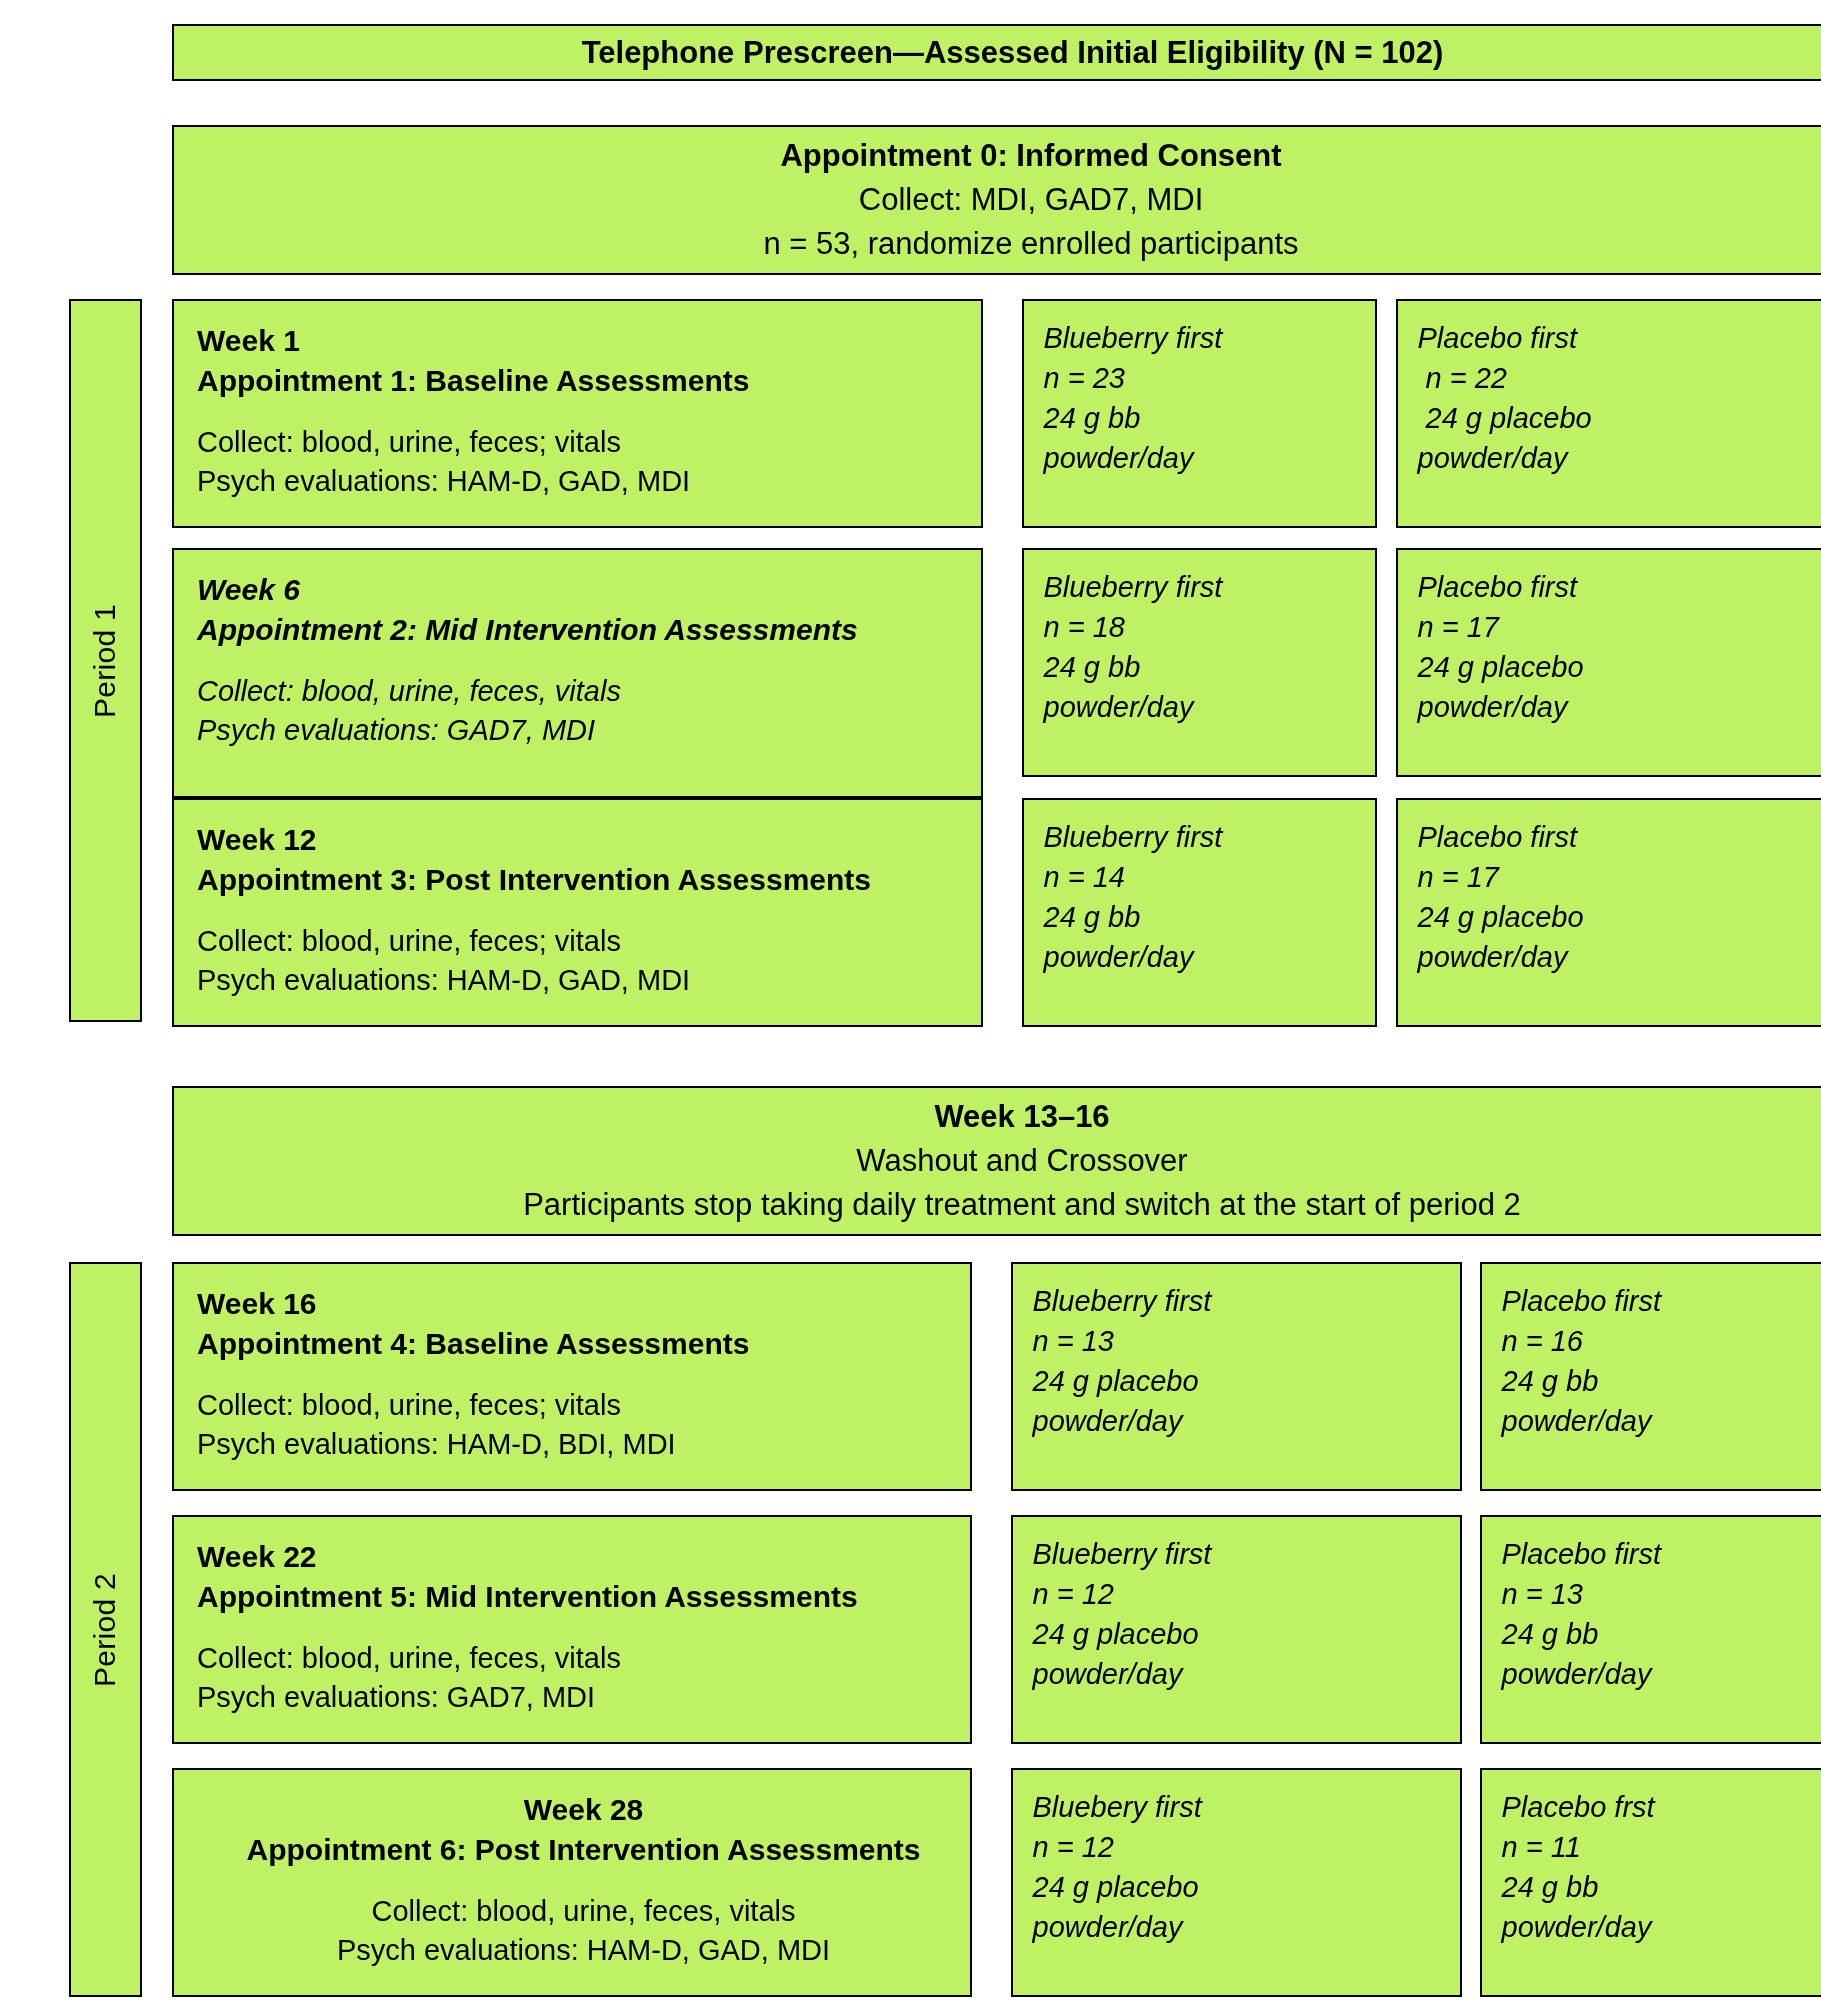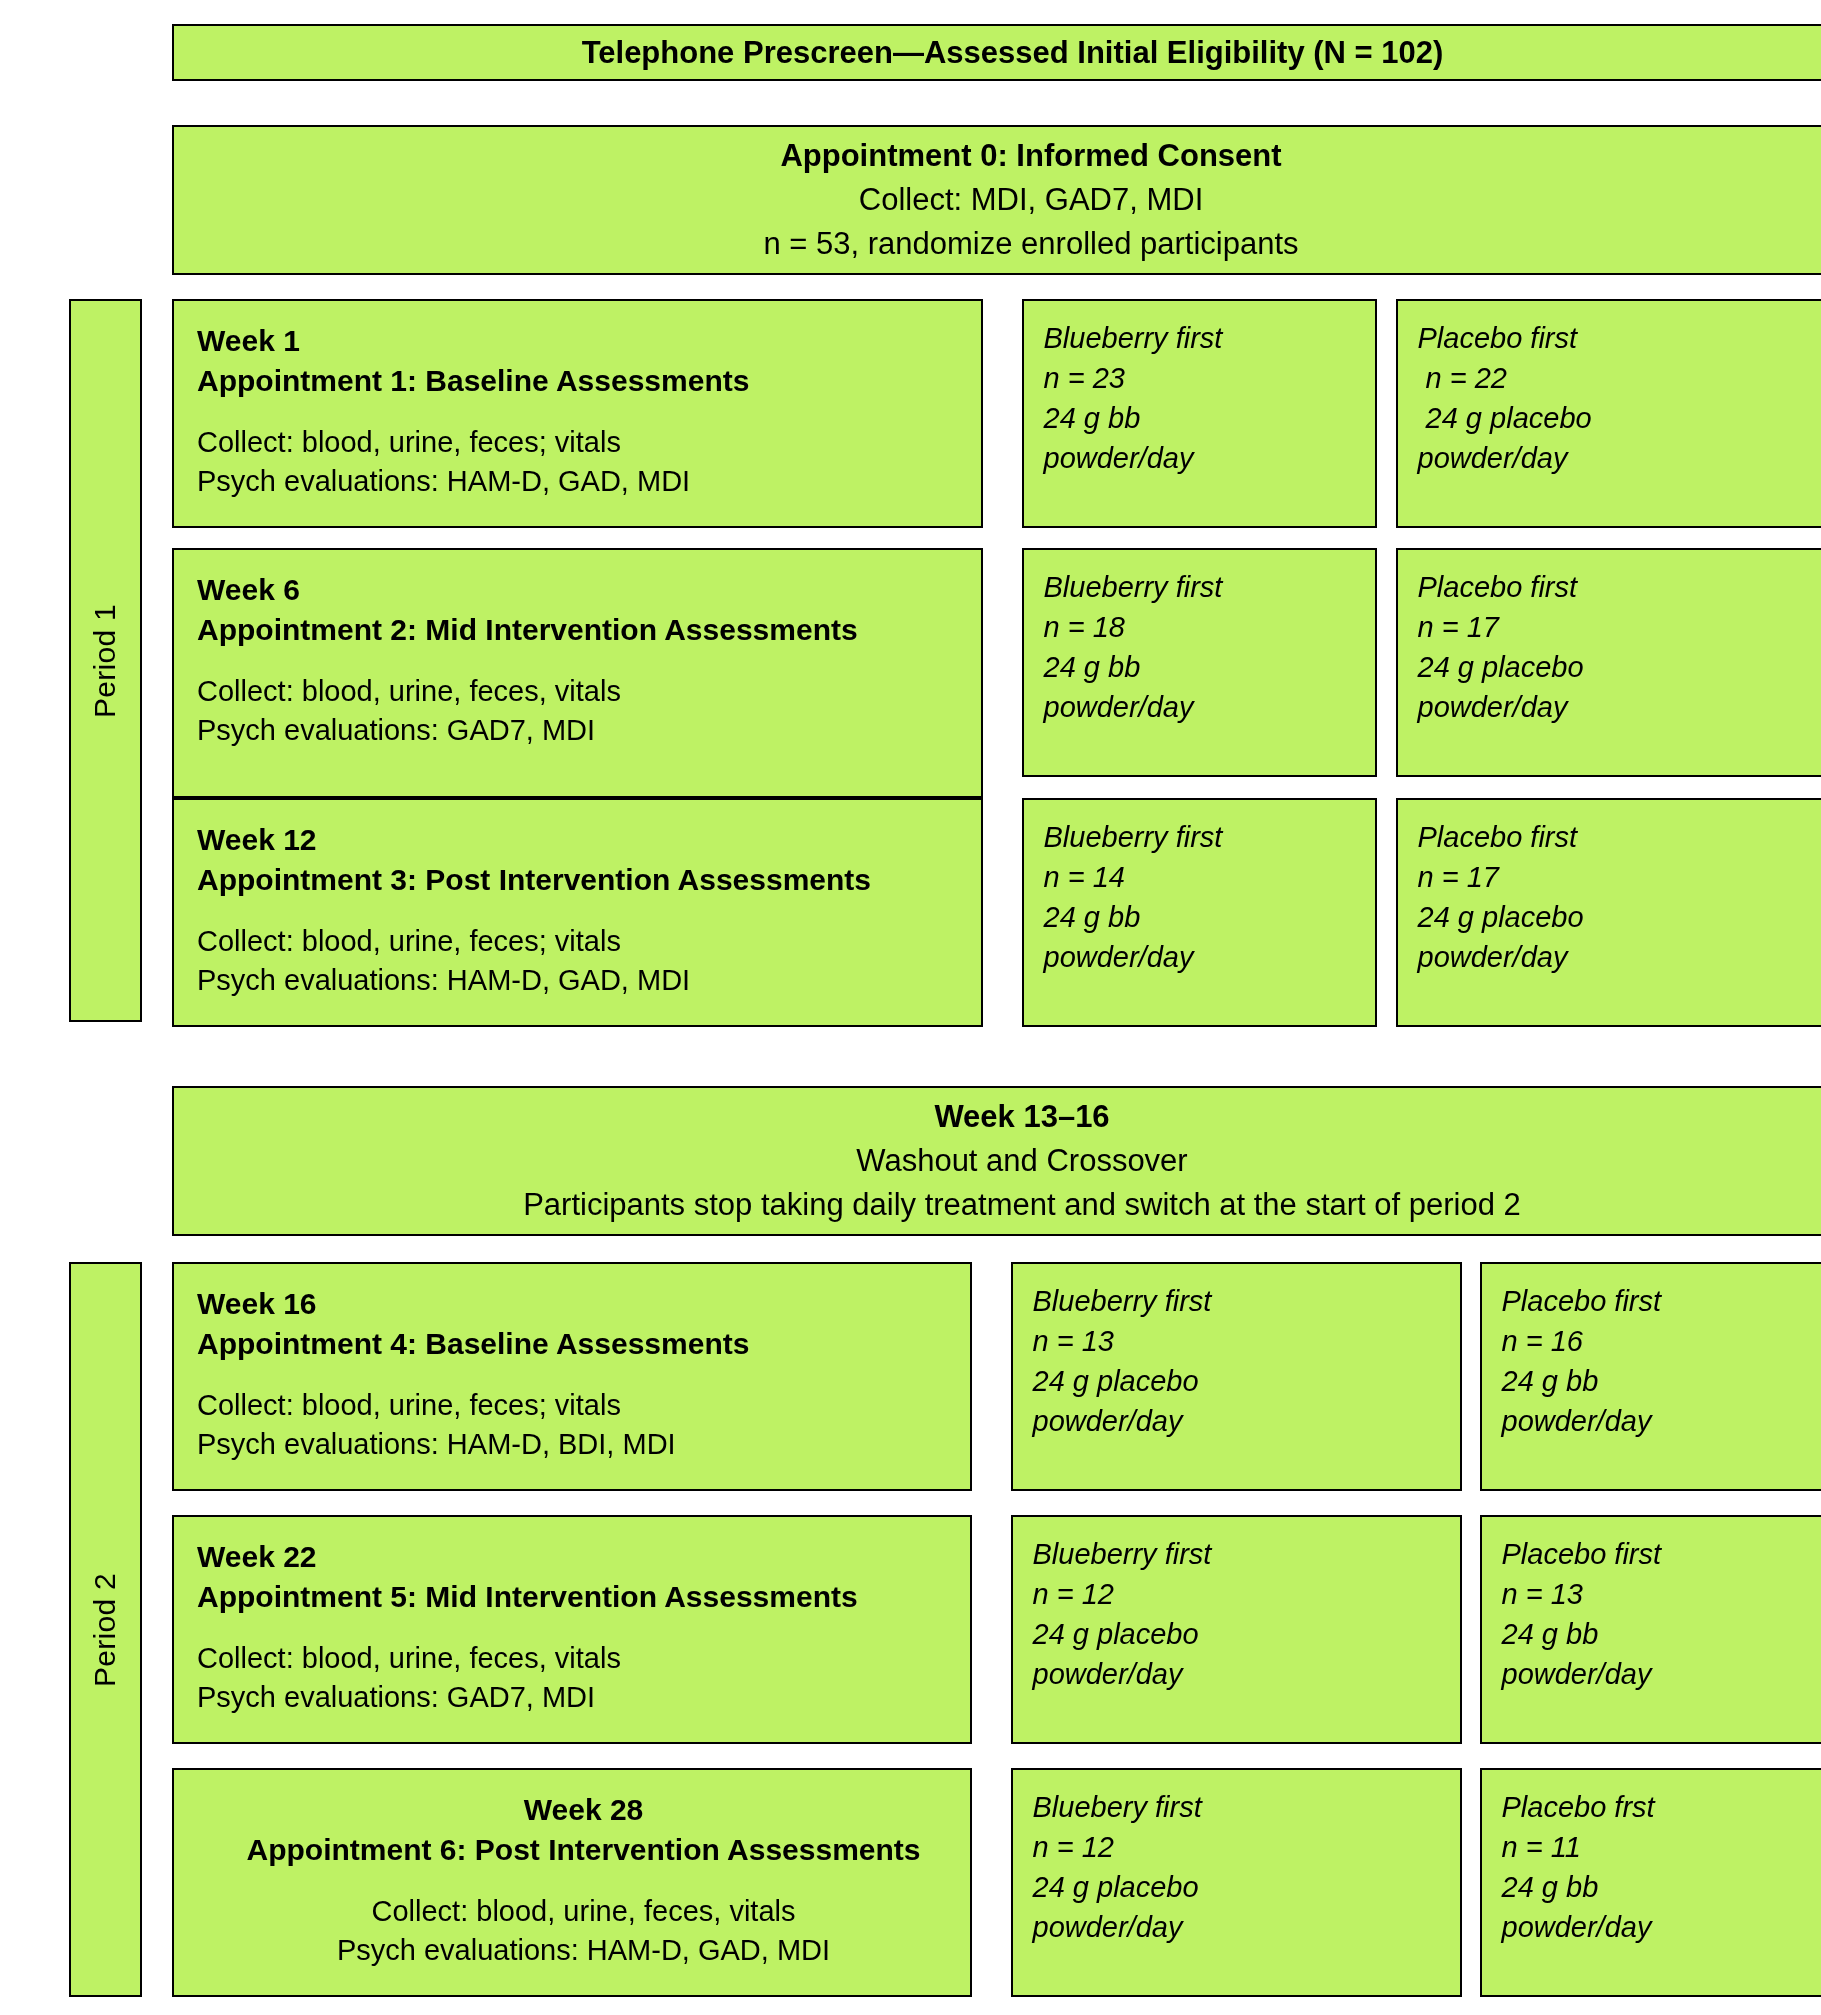--- a/index.html
+++ b/index.html
@@ -129,21 +129,21 @@
     <div class="ln">24 g bb</div>
     <div class="ln">powder/day</div>
   </div>
   <div class="box arm" style="left:1348px; top:299px; width:457px; height:229px;">
     <div class="ln">Placebo first</div>
     <div class="ln"> n = 22</div>
     <div class="ln"> 24 g placebo</div>
     <div class="ln">powder/day</div>
   </div>
 
-  <div class="box appt" style="left:124px; top:548px; width:811px; height:250px;">
+  <div class="box appt" style="left:124px; top:548px; width:811px; height:250px;font-style:italic;">
     <div class="week">Week 6</div>
     <div class="title">Appointment 2: Mid Intervention Assessments</div>
     <div class="gap"></div>
     <div class="detail">Collect: blood, urine, feces, vitals</div>
     <div class="detail">Psych evaluations: GAD7, MDI</div>
   </div>
   <div class="box arm" style="left:974px; top:548px; width:355px; height:229px;">
     <div class="ln">Blueberry first</div>
     <div class="ln">n = 18</div>
     <div class="ln">24 g bb</div>

